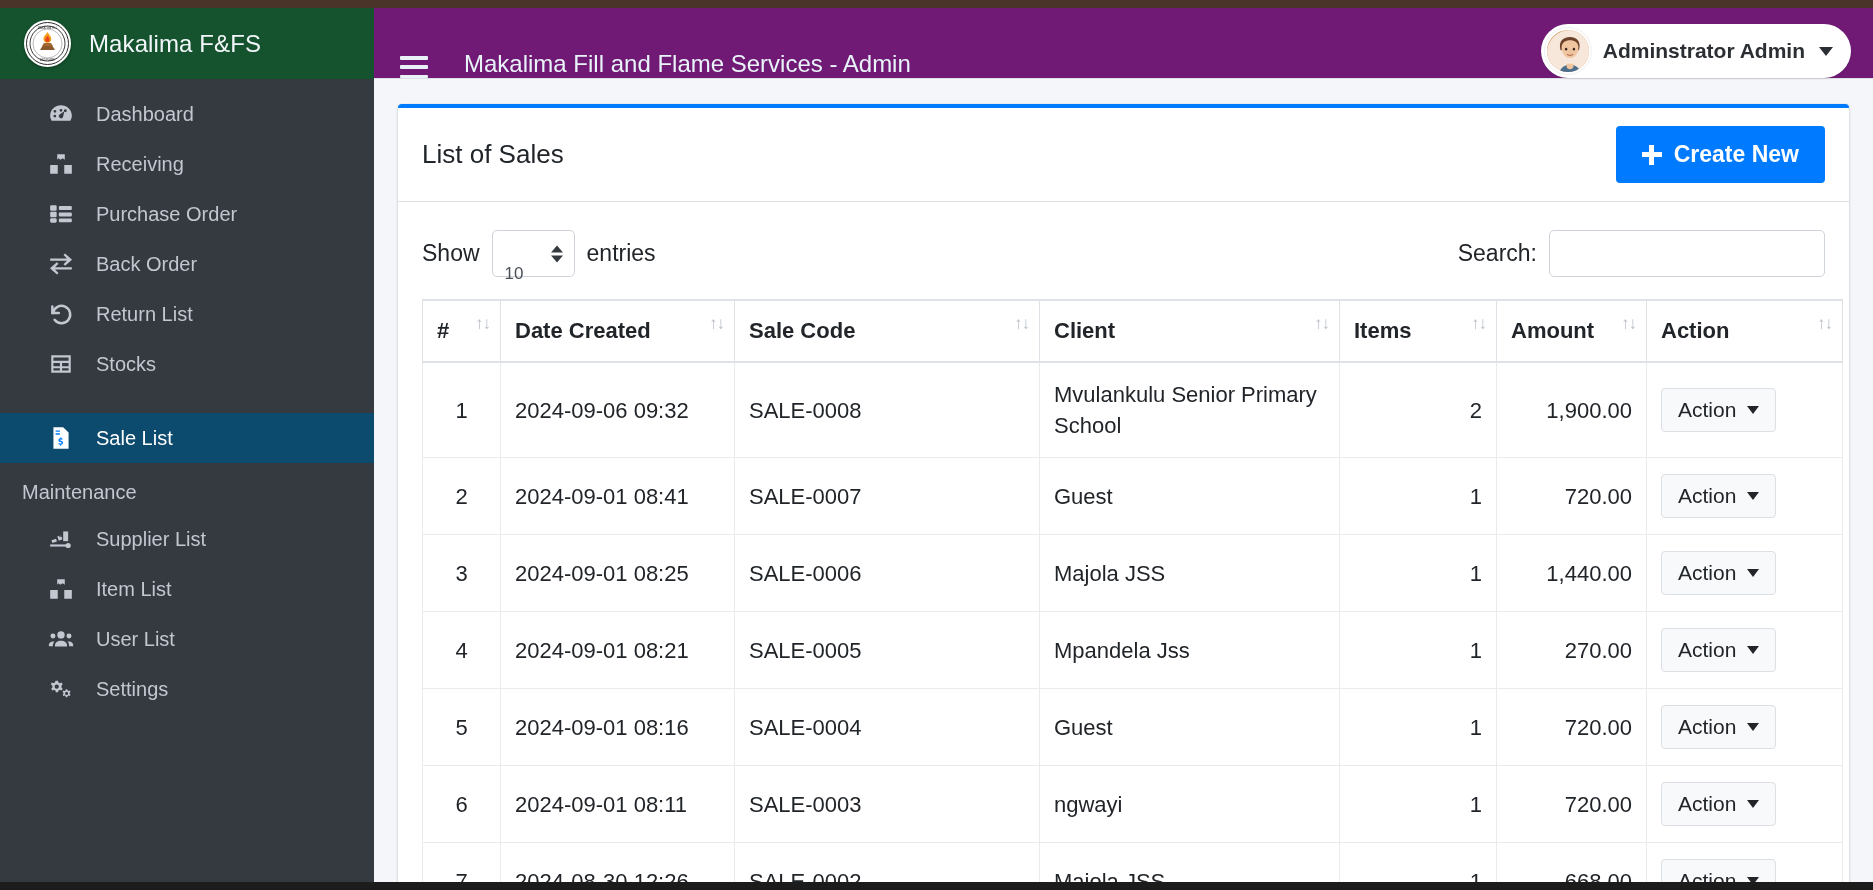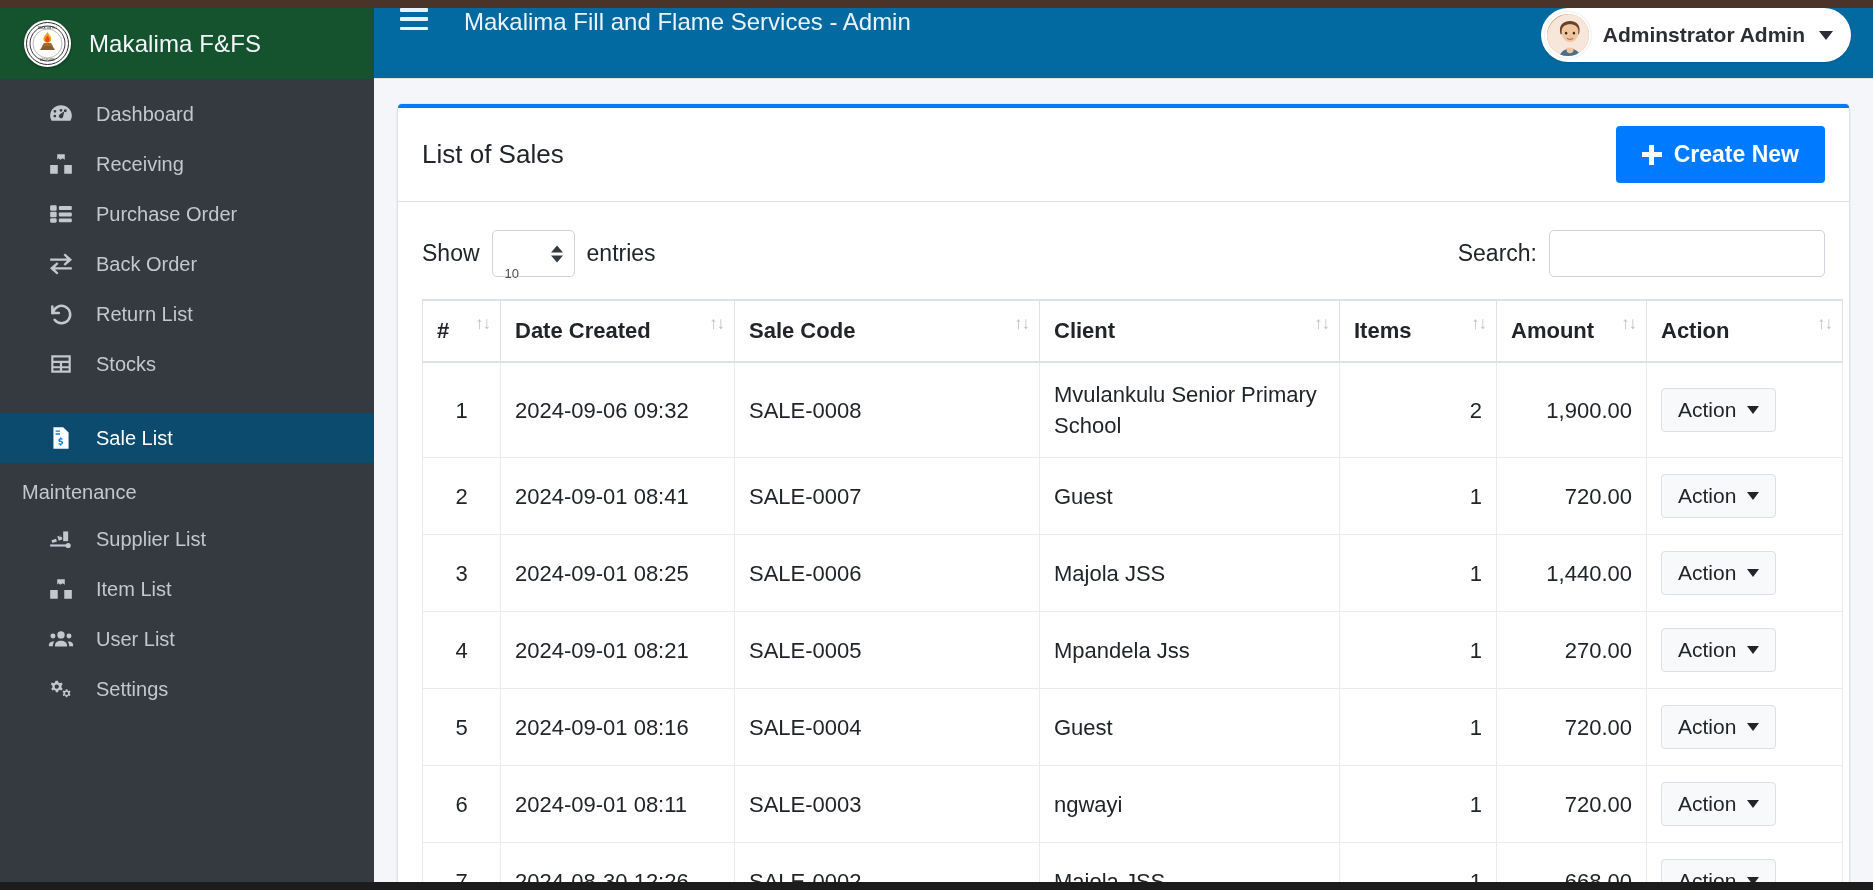--- a/index.html
+++ b/index.html
@@ -105,23 +105,23 @@
   .main {
     position: absolute;
     top: 0; left: 374px;
     width: 1499px;
     height: 874px;
     background: #f4f6f9;
   }
 
   .navbar {
     height: 71px;
-    background: #0369a1;
-    display: flex;
-    align-items: flex-start;
+    background: #701a75;
+    display: flex;
+    align-items: flex-end;
     padding: 0 22px 0 26px;
     border-bottom: 1px solid #dee2e6;
   }
   .hamburger {
     width: 28px; height: 22px;
     display: flex; flex-direction: column; justify-content: space-between;
     cursor: pointer;
     flex: 0 0 auto;
   }
   .hamburger span {
@@ -237,21 +237,21 @@
     border: 1px solid #ced4da;
     border-radius: 5px;
     background: #fff;
     height: 47px;
     width: 83px;
     display: flex;
     align-items: center;
     padding: 0 12px;
     cursor: pointer;
   }
-  .dt-select-val { font-size: 13px; color: #495057; margin-top: 40px; }
+  .dt-select-val { font-size: 17px; color: #495057; margin-top: 40px; }
   .dt-select-arrows {
     position: absolute; right: 11px; top: 50%;
     transform: translateY(-50%);
     display: flex; flex-direction: column; gap: 3px;
   }
   .arrow-up, .arrow-dn { width: 0; height: 0; border-left: 6px solid transparent; border-right: 6px solid transparent; }
   .arrow-up { border-bottom: 7px solid #343a40; }
   .arrow-dn { border-top: 7px solid #343a40; }
 
   .dt-spacer { flex: 1 1 auto; }

